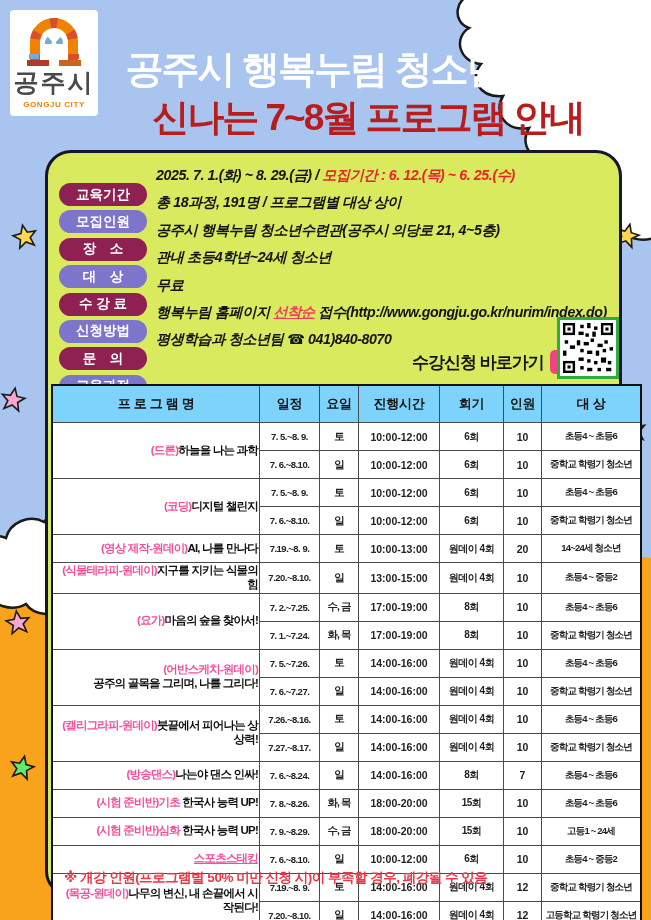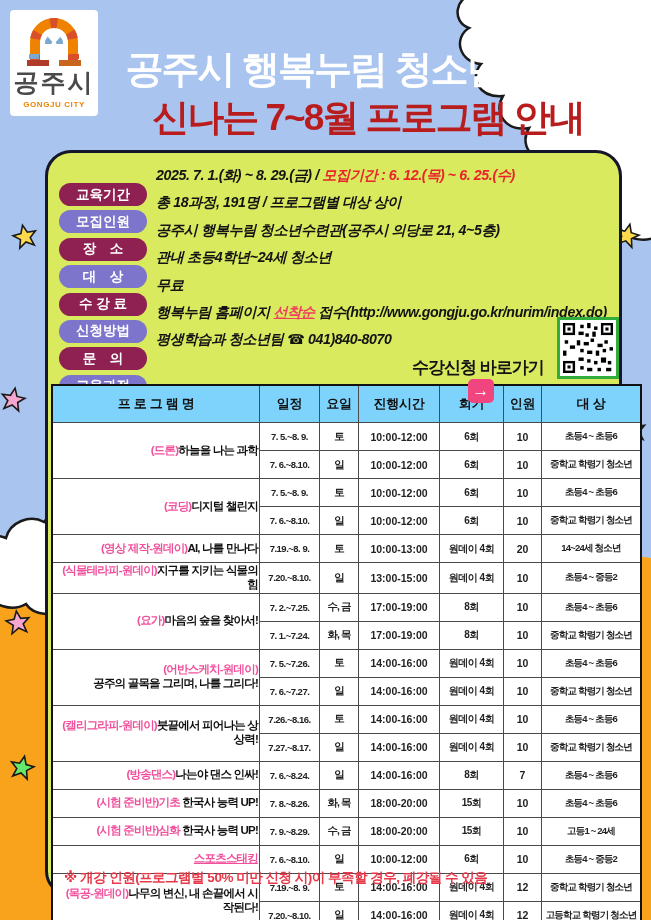--- a/index.html
+++ b/index.html
@@ -23,21 +23,21 @@
   .info{padding:11px 0 0 11px;}
   .info-row{display:flex;align-items:center;height:23px;margin-bottom:4.4px;}
   .pill{width:88px;min-width:88px;height:23px;border-radius:12px;color:#ffffff;font-size:13.5px;font-weight:bold;
     display:flex;align-items:center;justify-content:center;white-space:pre;margin-right:9px;margin-top:38px;}
   .pill.maroon{background:#8e2152;}
   .pill.purple{background:#7d75cb;}
   .info-text{font-size:14.2px;font-weight:bold;color:#131313;letter-spacing:-0.4px;white-space:nowrap;font-style:italic;}
   .red-text{color:#e8242c;}
   .emph-link{color:#f03e5e;text-decoration:underline;}
 
-  .apply-row{position:absolute;left:364px;top:203px;display:flex;align-items:center;z-index:5;flex-direction:column;}
+  .apply-row{position:absolute;left:364px;top:197px;display:flex;align-items:center;z-index:5;}
   .apply-label{font-size:17px;font-weight:bold;color:#131313;letter-spacing:-1px;}
   .arrow-btn{width:26px;height:24px;background:#f0457e;border-radius:5px;color:#fff;font-size:17px;font-weight:bold;
     display:flex;align-items:center;justify-content:center;margin-left:6px;}
   .qr{position:absolute;left:509px;top:164px;width:56px;height:56px;background:#ffffff;border:3px solid #2fae3e;z-index:5;}
 
   
   .table-wrap{position:absolute;left:3px;top:231px;width:567px;}
   table{border-collapse:collapse;table-layout:fixed;width:567px;background:#ffffff;border:2px solid #111;}
   th,td{border:1px solid #4a4a4a;text-align:center;vertical-align:middle;overflow:hidden;}
   thead th{background:#7dd3fc;height:34px;font-size:13px;font-weight:bold;color:#111;letter-spacing:-0.3px;}

